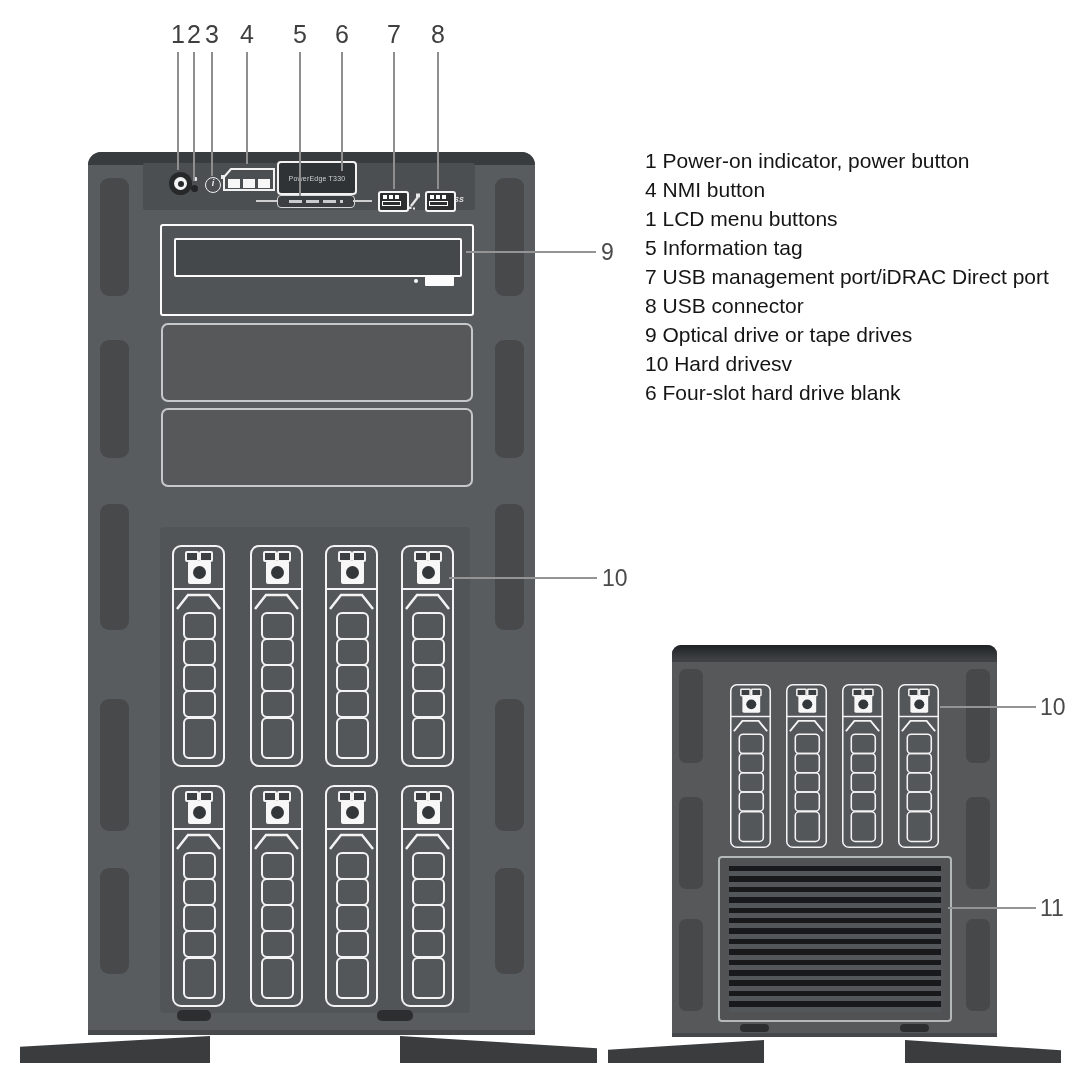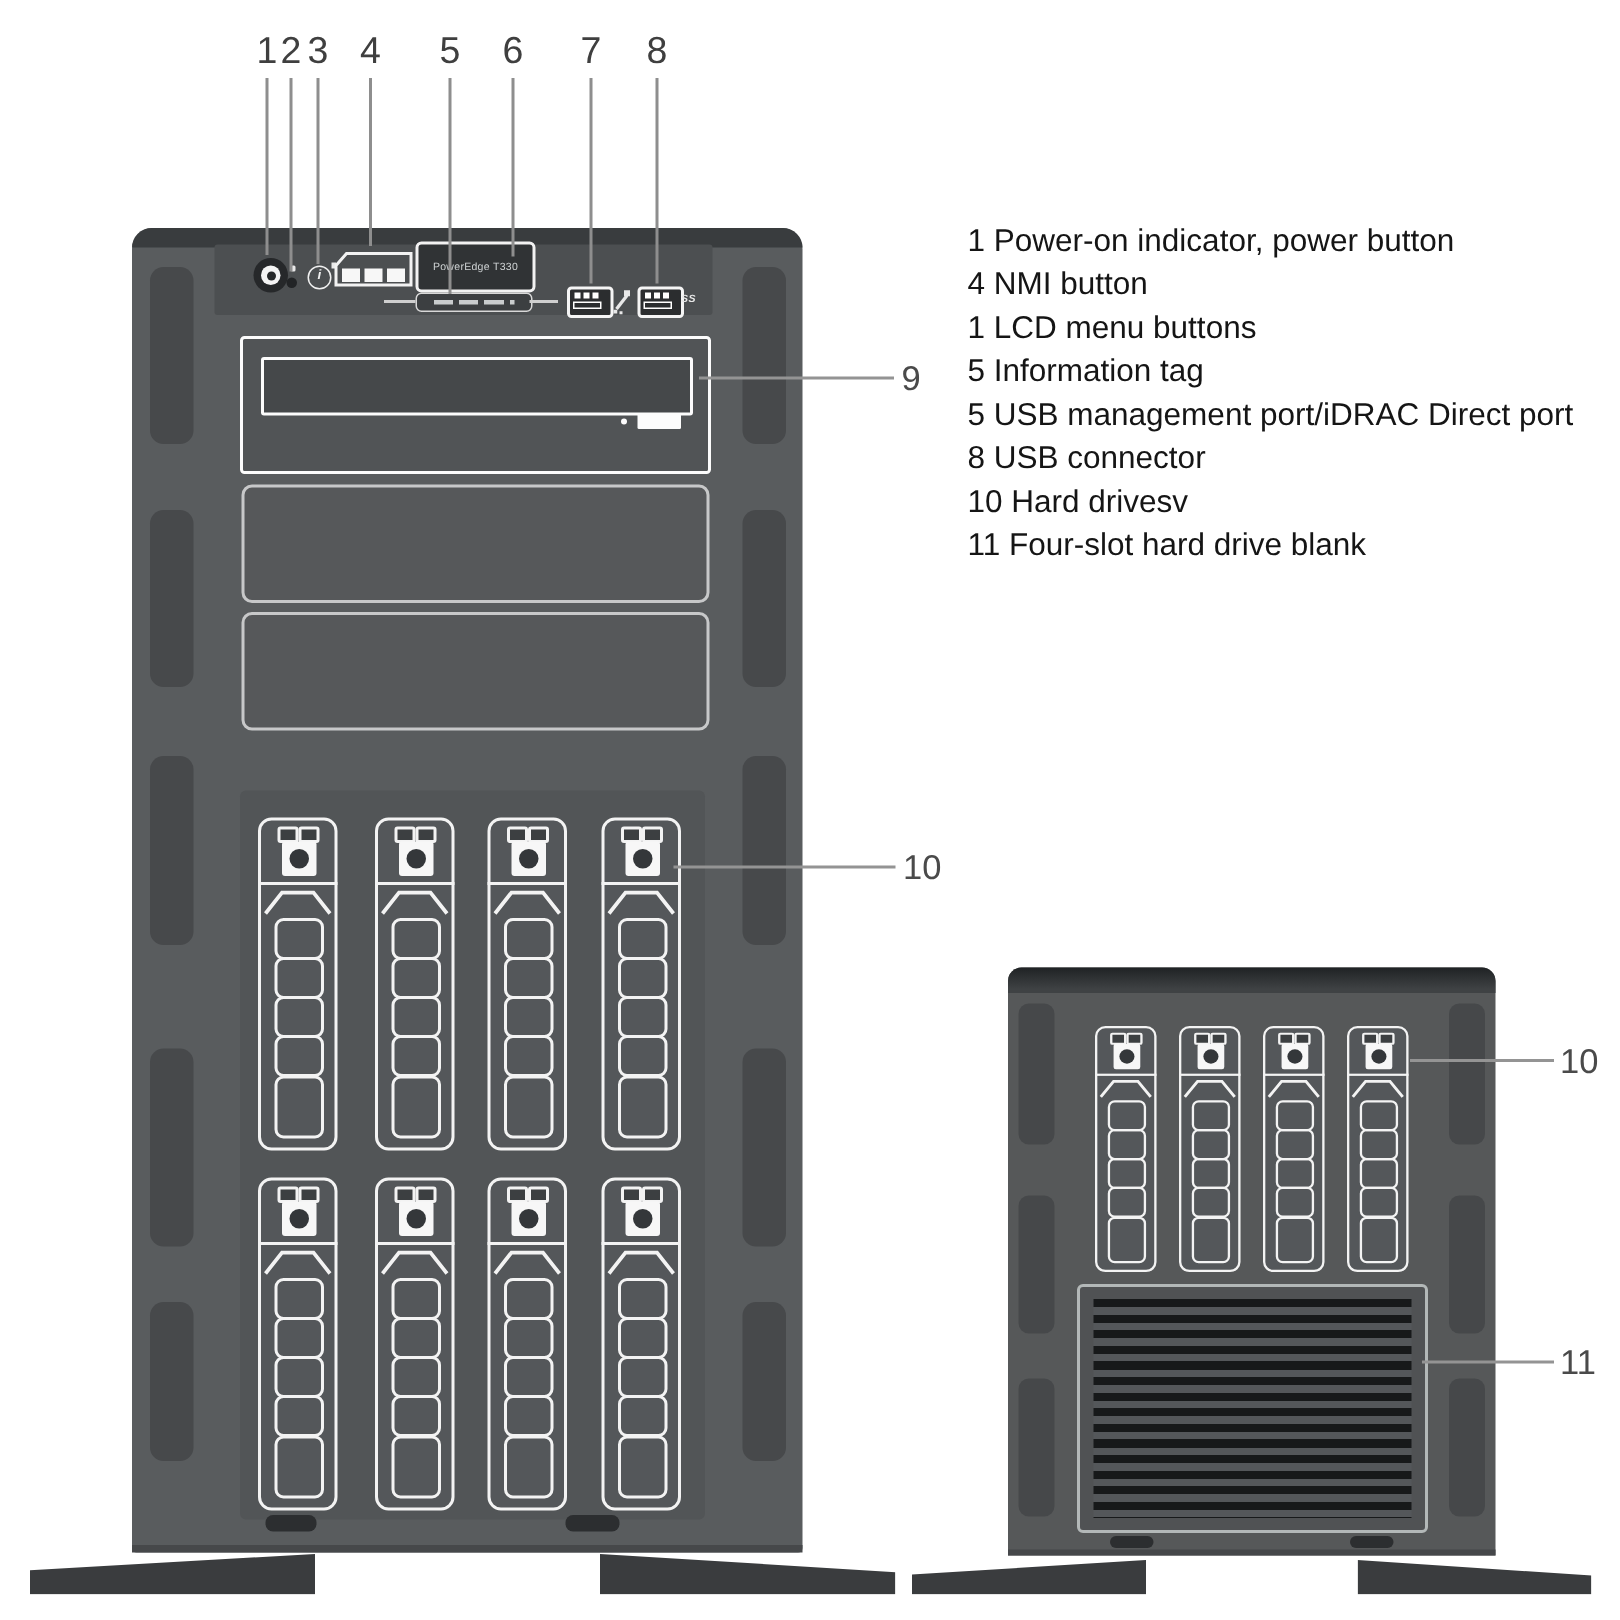--- a/index.html
+++ b/index.html
@@ -407,17 +407,18 @@
 <span class="cnum-side" style="left:1040px;top:694px">10</span>
 
 <div class="hline" style="left:948px;top:907px;width:88px"></div>
 <span class="cnum-side" style="left:1040px;top:895px">11</span>
 
 <div class="legend">
   <div>1 Power-on indicator, power button</div>
   <div>4 NMI button</div>
   <div>1 LCD menu buttons</div>
   <div>5 Information tag</div>
-  <div>5 USB management port/iDRAC Direct port</div>
+  <div>7 USB management port/iDRAC Direct port</div>
   <div>8 USB connector</div>
+  <div>9 Optical drive or tape drives</div>
   <div>10 Hard drivesv</div>
-  <div>11 Four-slot hard drive blank</div>
+  <div>6 Four-slot hard drive blank</div>
 </div>
 
 </body></html>

